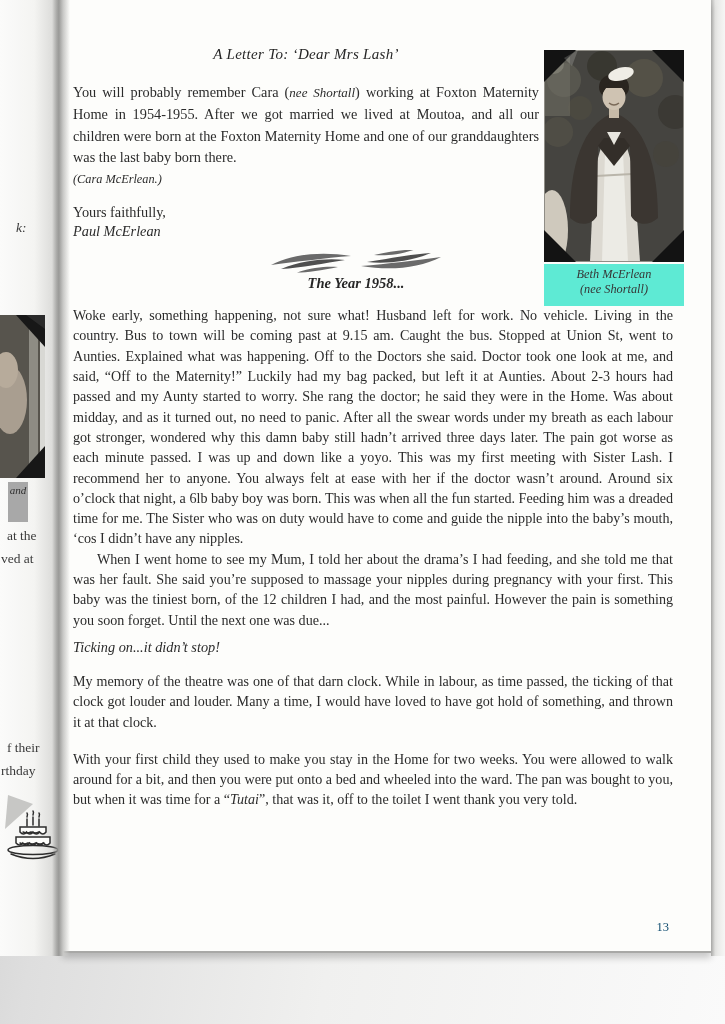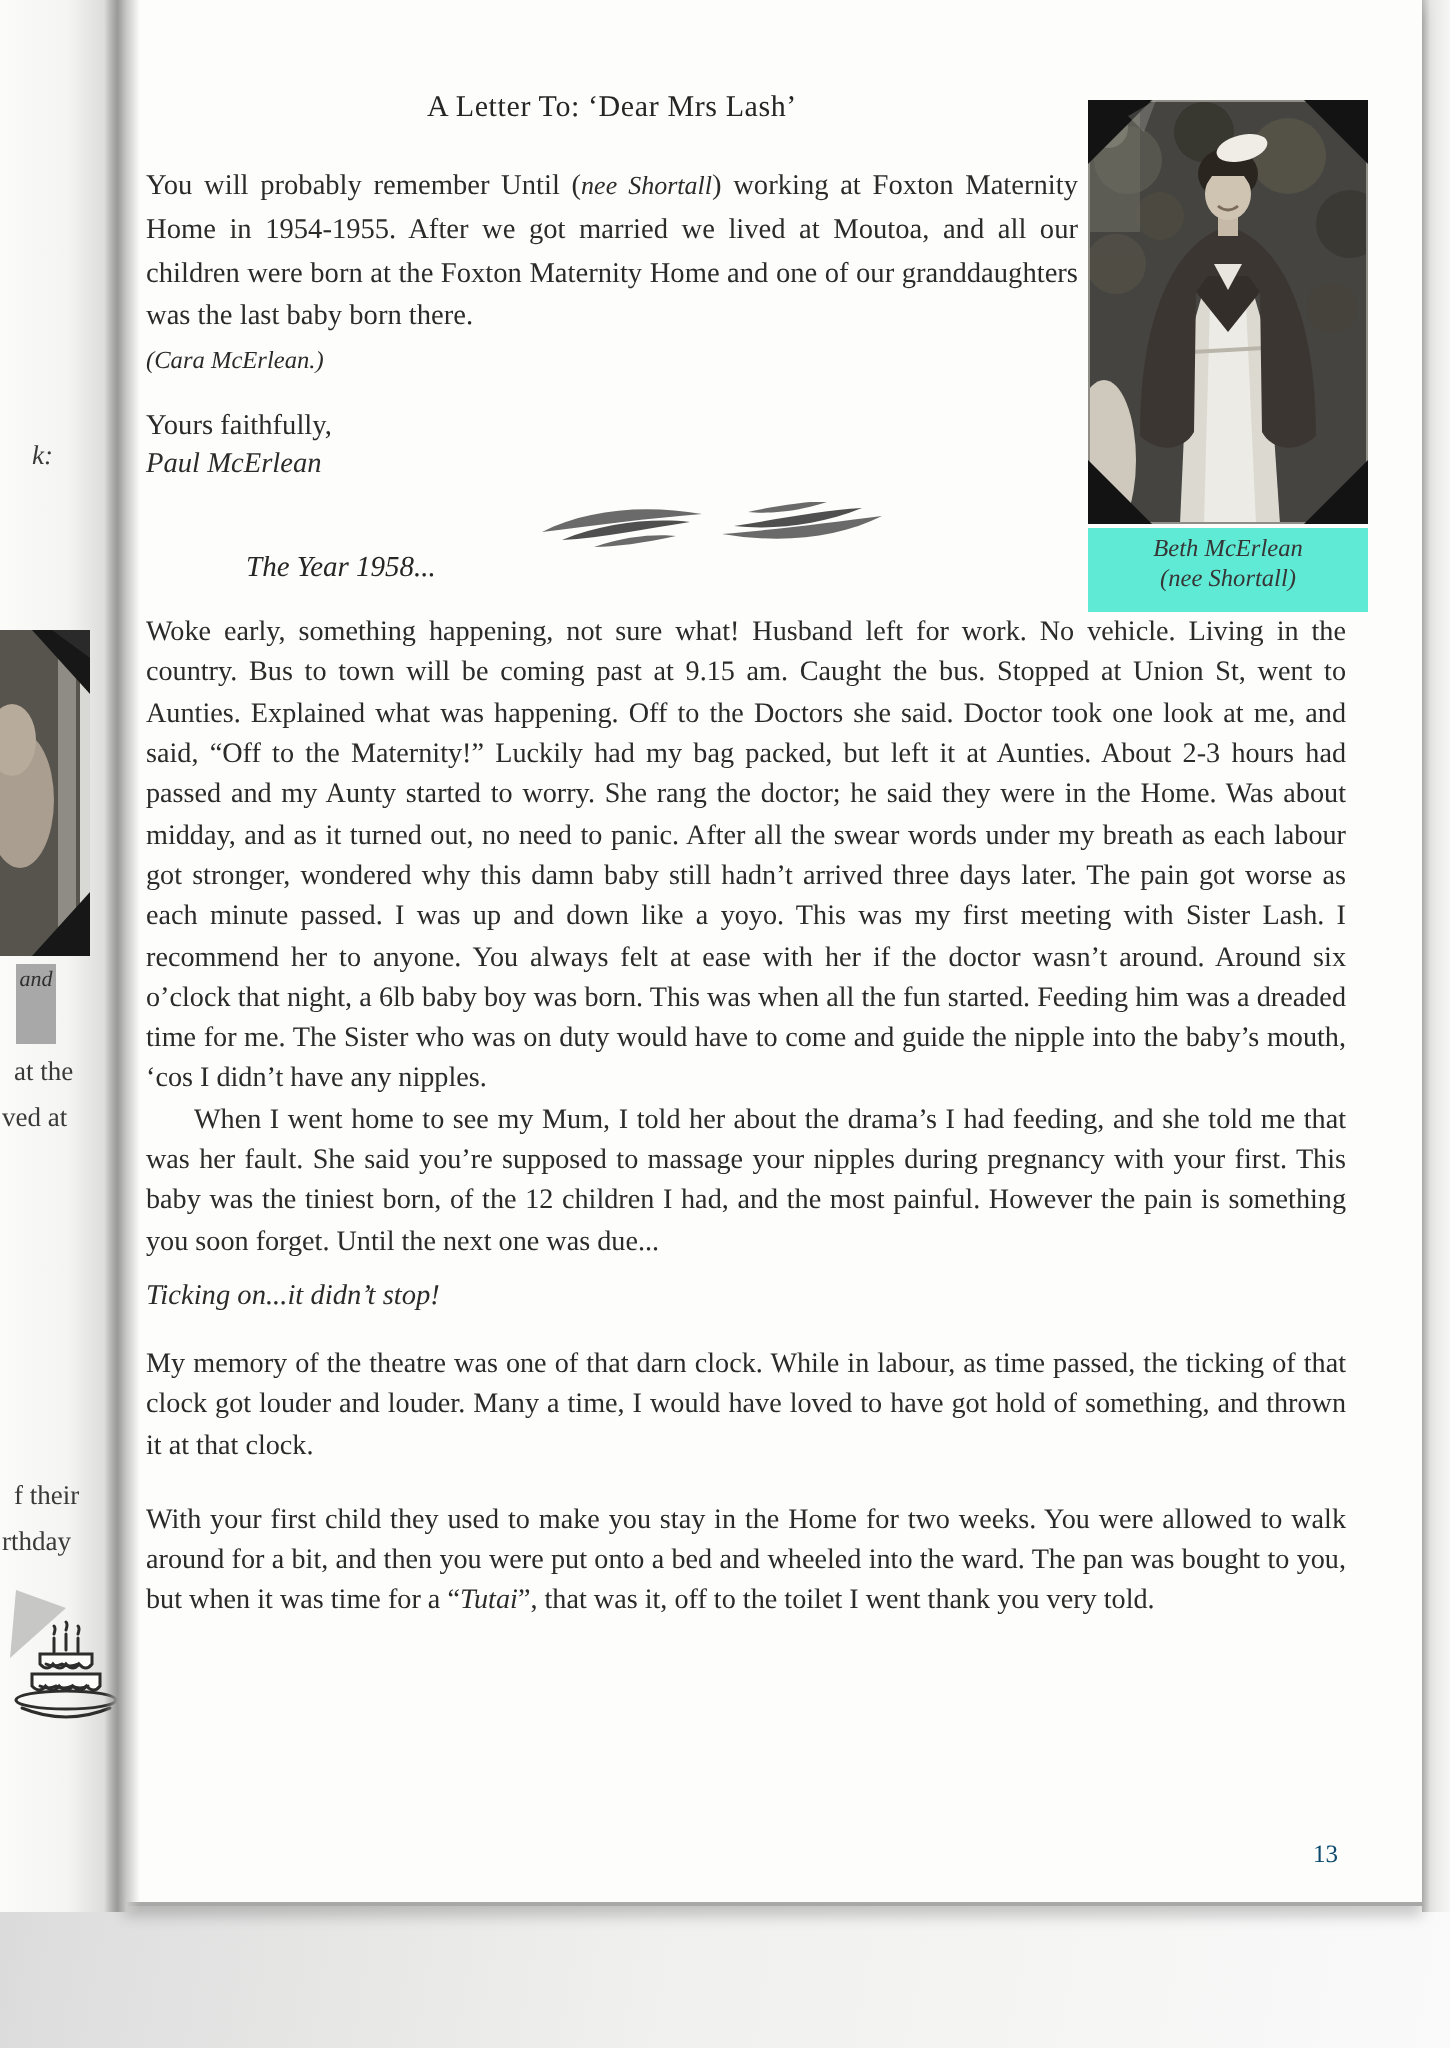--- a/index.html
+++ b/index.html
@@ -26,27 +26,27 @@
          background:linear-gradient(to right,rgba(120,120,120,0) 0%,#9a9a98 38%,#c8c8c6 62%,rgba(252,252,250,0) 100%);}
 
   
   .main-page{position:absolute;left:62px;top:0;width:649px;height:953px;background:#fdfdfb;z-index:2;
              border-bottom:2px solid #a8a8a6;box-shadow:0 5px 7px rgba(0,0,0,.20);
              box-sizing:border-box;padding:0 38px 0 11px;}
   .right-gap{position:absolute;left:711px;top:0;width:14px;height:956px;z-index:1;
              background:linear-gradient(to right,#b9b9b7 0,#e6e6e4 30%,#f6f6f5 100%);}
 
   .title{margin:46px 0 0 0;width:466px;text-align:center;font-size:15px;font-weight:normal;
-         letter-spacing:.3px;color:#262626;}
+         font-style:italic;letter-spacing:.3px;color:#262626;}
   .intro{width:466px;margin:19px 0 0 0;font-size:14.3px;line-height:21.8px;text-align:justify;}
   .intro .inl-it{font-style:italic;font-size:13px;}
   .attribution{margin:3px 0 0 0;font-style:italic;font-size:12.3px;}
   .closing{margin:17px 0 0 0;font-size:14.3px;}
   .signature{margin:2px 0 0 0;font-size:14.3px;font-style:italic;}
-  .section-head{width:466px;padding-left:50px;box-sizing:content-box;margin-top:10px;}
+  .section-head{width:466px;padding-left:50px;box-sizing:content-box;text-align:center;margin-top:10px;font-weight:bold;}
   .flourish{display:block;margin:0 auto;width:178px;height:24px;}
   .section-heading{margin:1px 0 0 0;font-size:14.5px;font-style:italic;color:#262626;}
 
   .story{font-size:14.1px;line-height:20.3px;text-align:justify;color:#2b2b2b;}
   .p1{margin:13px 0 0 0;}
   .p2{margin:0;text-indent:24px;}
   .subheading{margin:9px 0 0 0;font-size:14.3px;font-style:italic;}
   .p3{margin:15px 0 0 0;}
   .p4{margin:17px 0 0 0;}
   .p4 .inl-it{font-style:italic;}
@@ -146,21 +146,21 @@
         <polygon points="20,8 34,0 28,16" fill="#fdfdfb" opacity="0.18"></polygon>
       </svg>
       <div class="photo-caption">
         <div>Beth McErlean</div>
         <div>(nee Shortall)</div>
       </div>
     </div>
 
     <h1 class="title">A Letter To: ‘Dear Mrs Lash’</h1>
 
-    <p class="intro"><span>You will probably remember Until (</span><span class="inl-it">nee Shortall</span><span>) working at Foxton Maternity Home in 1954-1955. After we got married we lived at Moutoa, and all our children were born at the Foxton Maternity Home and one of our granddaughters was the last baby born there.</span></p>
+    <p class="intro"><span>You will probably remember Cara (</span><span class="inl-it">nee Shortall</span><span>) working at Foxton Maternity Home in 1954-1955. After we got married we lived at Moutoa, and all our children were born at the Foxton Maternity Home and one of our granddaughters was the last baby born there.</span></p>
 
     <p class="attribution">(Cara McErlean.)</p>
     <p class="closing">Yours faithfully,</p>
     <p class="signature">Paul McErlean</p>
 
     <div class="section-head">
       <svg class="flourish" viewBox="0 0 178 24">
         <g fill="#6a6a6a">
           <path d="M4,15 C26,4 54,1 84,6 C58,8 28,12 4,15 Z"></path>
           <path d="M14,19 C36,10 60,8 78,10 C58,13 34,18 14,19 Z" fill="#4f4f4f"></path>

